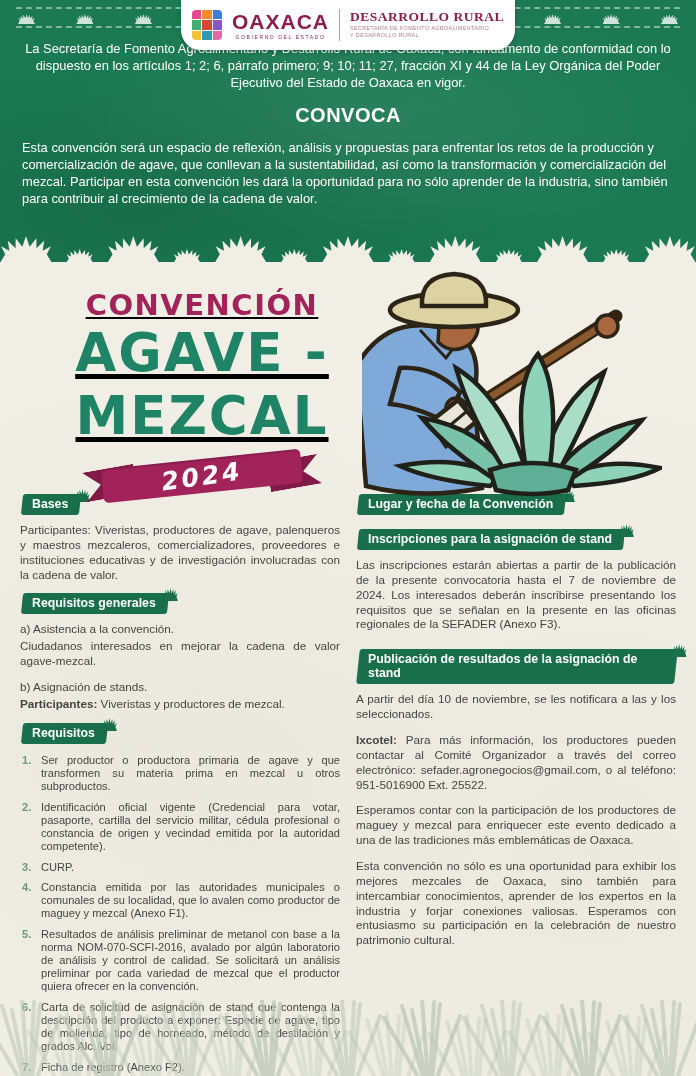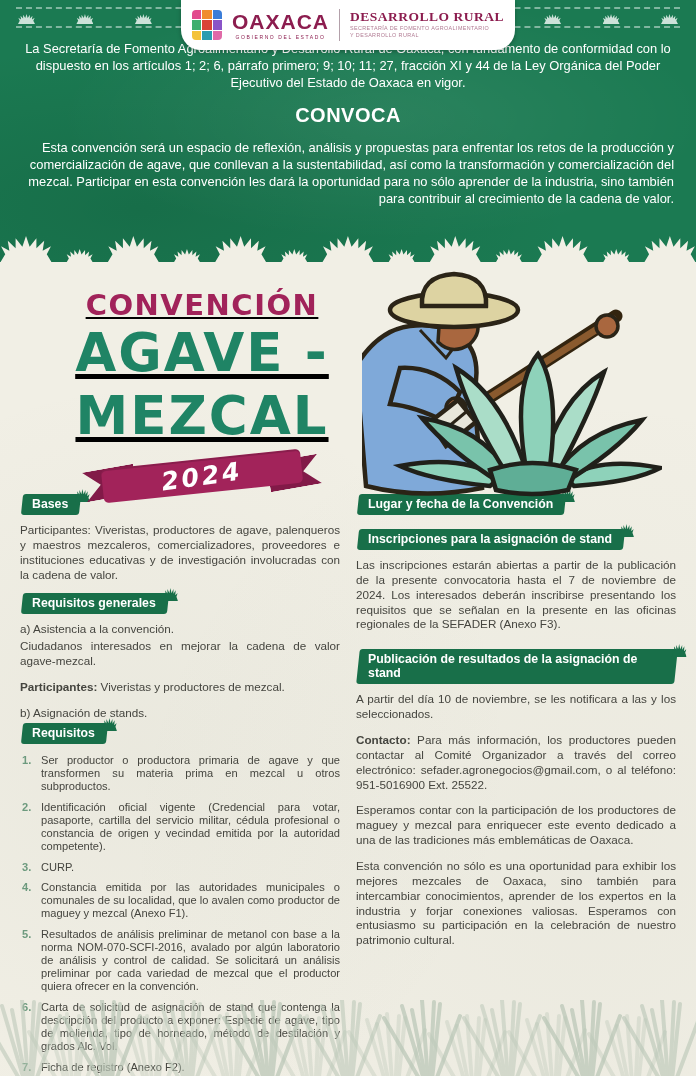--- a/index.html
+++ b/index.html
@@ -35,21 +35,21 @@
   .oaxaca-block { text-align:center; }
   .oaxaca-title { font-family:Liberation Sans, sans-serif; font-weight:bold; font-size:21px; color:#8c1d4f; letter-spacing:1px; line-height:1; }
   .oaxaca-sub { font-size:5px; color:#8c1d4f; letter-spacing:1.6px; margin-top:2px; }
   .logo-divider { width:1px; height:32px; background:#b3a0aa; }
   .dept-block { text-align:left; }
   .dept-title { font-family:"Liberation Serif", serif; font-weight:bold; font-size:13.5px; color:#8c1d4f; letter-spacing:.5px; line-height:1.1; }
   .dept-sub { font-size:5.4px; color:#b07a92; letter-spacing:.4px; line-height:1.35; }
   .intro { color:#fff; font-size:12.9px; line-height:1.32; text-align:center; margin:12px 24px 0; }
   .convoca { color:#fff; font-weight:bold; font-size:20px; letter-spacing:.5px; text-align:center; margin-top:13px; }
   .call { color:#fff; font-size:12.9px; text-align:center; margin:13px 34px 0; }
-  .desc { color:#fff; font-size:12.9px; line-height:1.32; text-align:right; margin:12px 22px 0; }
+  .desc { color:#fff; font-size:12.9px; line-height:1.32; text-align:left; margin:12px 22px 0; }
   .fan-border { position:absolute; bottom:-1px; left:0; right:0; display:flex; justify-content:space-between; align-items:flex-end; padding:0 0; z-index:2; }
   .fan-border .big { width:52px; height:27px; background:#f1efe5; }
   .fan-border .small { width:27px; height:14px; background:#f1efe5; }
   
   .main { position:relative; height:814px; }
   .title-block { position:absolute; left:36px; top:26px; width:332px; text-align:center; z-index:2;text-decoration:underline; }
   .t1 { font-family:"DejaVu Sans", sans-serif; font-weight:bold; font-size:29px; color:#a1235a; letter-spacing:1.5px; }
   .t2, .t3 { font-family:"DejaVu Sans", sans-serif; font-weight:bold; font-size:53px; color:#1f8465; letter-spacing:2px; line-height:1.18; }
   .ribbon { position:relative; width:232px; height:48px; margin:6px auto 0; }
   .rb-tail { position:absolute; width:52px; height:30px; background:#821a48; }
@@ -204,22 +204,22 @@
           <span class="leaf"></span>
         </div>
         <p class="para">Participantes: Viveristas, productores de agave, palenqueros y maestros mezcaleros, comercializadores, proveedores e instituciones educativas y de investigación involucradas con la cadena de valor.</p>
 
         <div class="badge">
           <span>Requisitos generales</span>
           <span class="leaf"></span>
         </div>
         <p class="para sub-item">a)  Asistencia a la convención.</p>
         <p class="para">Ciudadanos interesados en mejorar la cadena de valor agave-mezcal.</p>
+        <p class="para sub-item">b) Asignación de stands.</p>
         <p class="para"><span class="bold">Participantes:</span><span> Viveristas y productores de mezcal.</span></p>
-        <p class="para sub-item">b) Asignación de stands.</p>
 
         <div class="badge">
           <span>Requisitos</span>
           <span class="leaf"></span>
         </div>
         <ol class="req-list">
           <li>Ser productor o productora primaria de agave y que transformen su materia prima en mezcal u otros subproductos.</li>
           <li>Identificación oficial vigente (Credencial para votar, pasaporte, cartilla del servicio militar, cédula profesional o constancia de origen y vecindad emitida por la autoridad competente).</li>
           <li>CURP.</li>
           <li>Constancia emitida por las autoridades municipales o comunales de su localidad, que lo avalen como productor de maguey y mezcal (Anexo F1).</li>
@@ -241,21 +241,21 @@
           <span class="leaf"></span>
         </div>
         <p class="para">Las inscripciones estarán abiertas a partir de la publicación de la presente convocatoria hasta el 7 de noviembre de 2024. Los interesados deberán inscribirse presentando los requisitos que se señalan en la presente en las oficinas regionales de la SEFADER (Anexo F3).</p>
         <div class="gap8"></div>
 
         <div class="badge">
           <span>Publicación de resultados de la asignación de stand</span>
           <span class="leaf"></span>
         </div>
         <p class="para">A partir del día 10 de noviembre, se les notificara a las y los seleccionados.</p>
-        <p class="para"><span class="bold">Contacto:</span><span> Para más información, los productores pueden contactar al Comité Organizador a través del correo electrónico: sefader.agronegocios@gmail.com, o al teléfono: 951-5016900 Ext. 25522.</span></p>
+        <p class="para"><span class="bold">Ixcotel:</span><span> Para más información, los productores pueden contactar al Comité Organizador a través del correo electrónico: sefader.agronegocios@gmail.com, o al teléfono: 951-5016900 Ext. 25522.</span></p>
         <p class="para">Esperamos contar con la participación de los productores de maguey y mezcal para enriquecer este evento dedicado a una de las tradiciones más emblemáticas de Oaxaca.</p>
         <p class="para">Esta convención no sólo es una oportunidad para exhibir los mejores mezcales de Oaxaca, sino también para intercambiar conocimientos, aprender de los expertos en la industria y forjar conexiones valiosas. Esperamos con entusiasmo su participación en la celebración de nuestro patrimonio cultural.</p>
       </div>
     </div>
   </div>
 
   <div class="grass">
     <svg width="696" height="76" viewBox="0 0 696 76">
       <defs>
         <g id="tuft" stroke="#b9c6b6" stroke-width="4" stroke-linecap="round">

